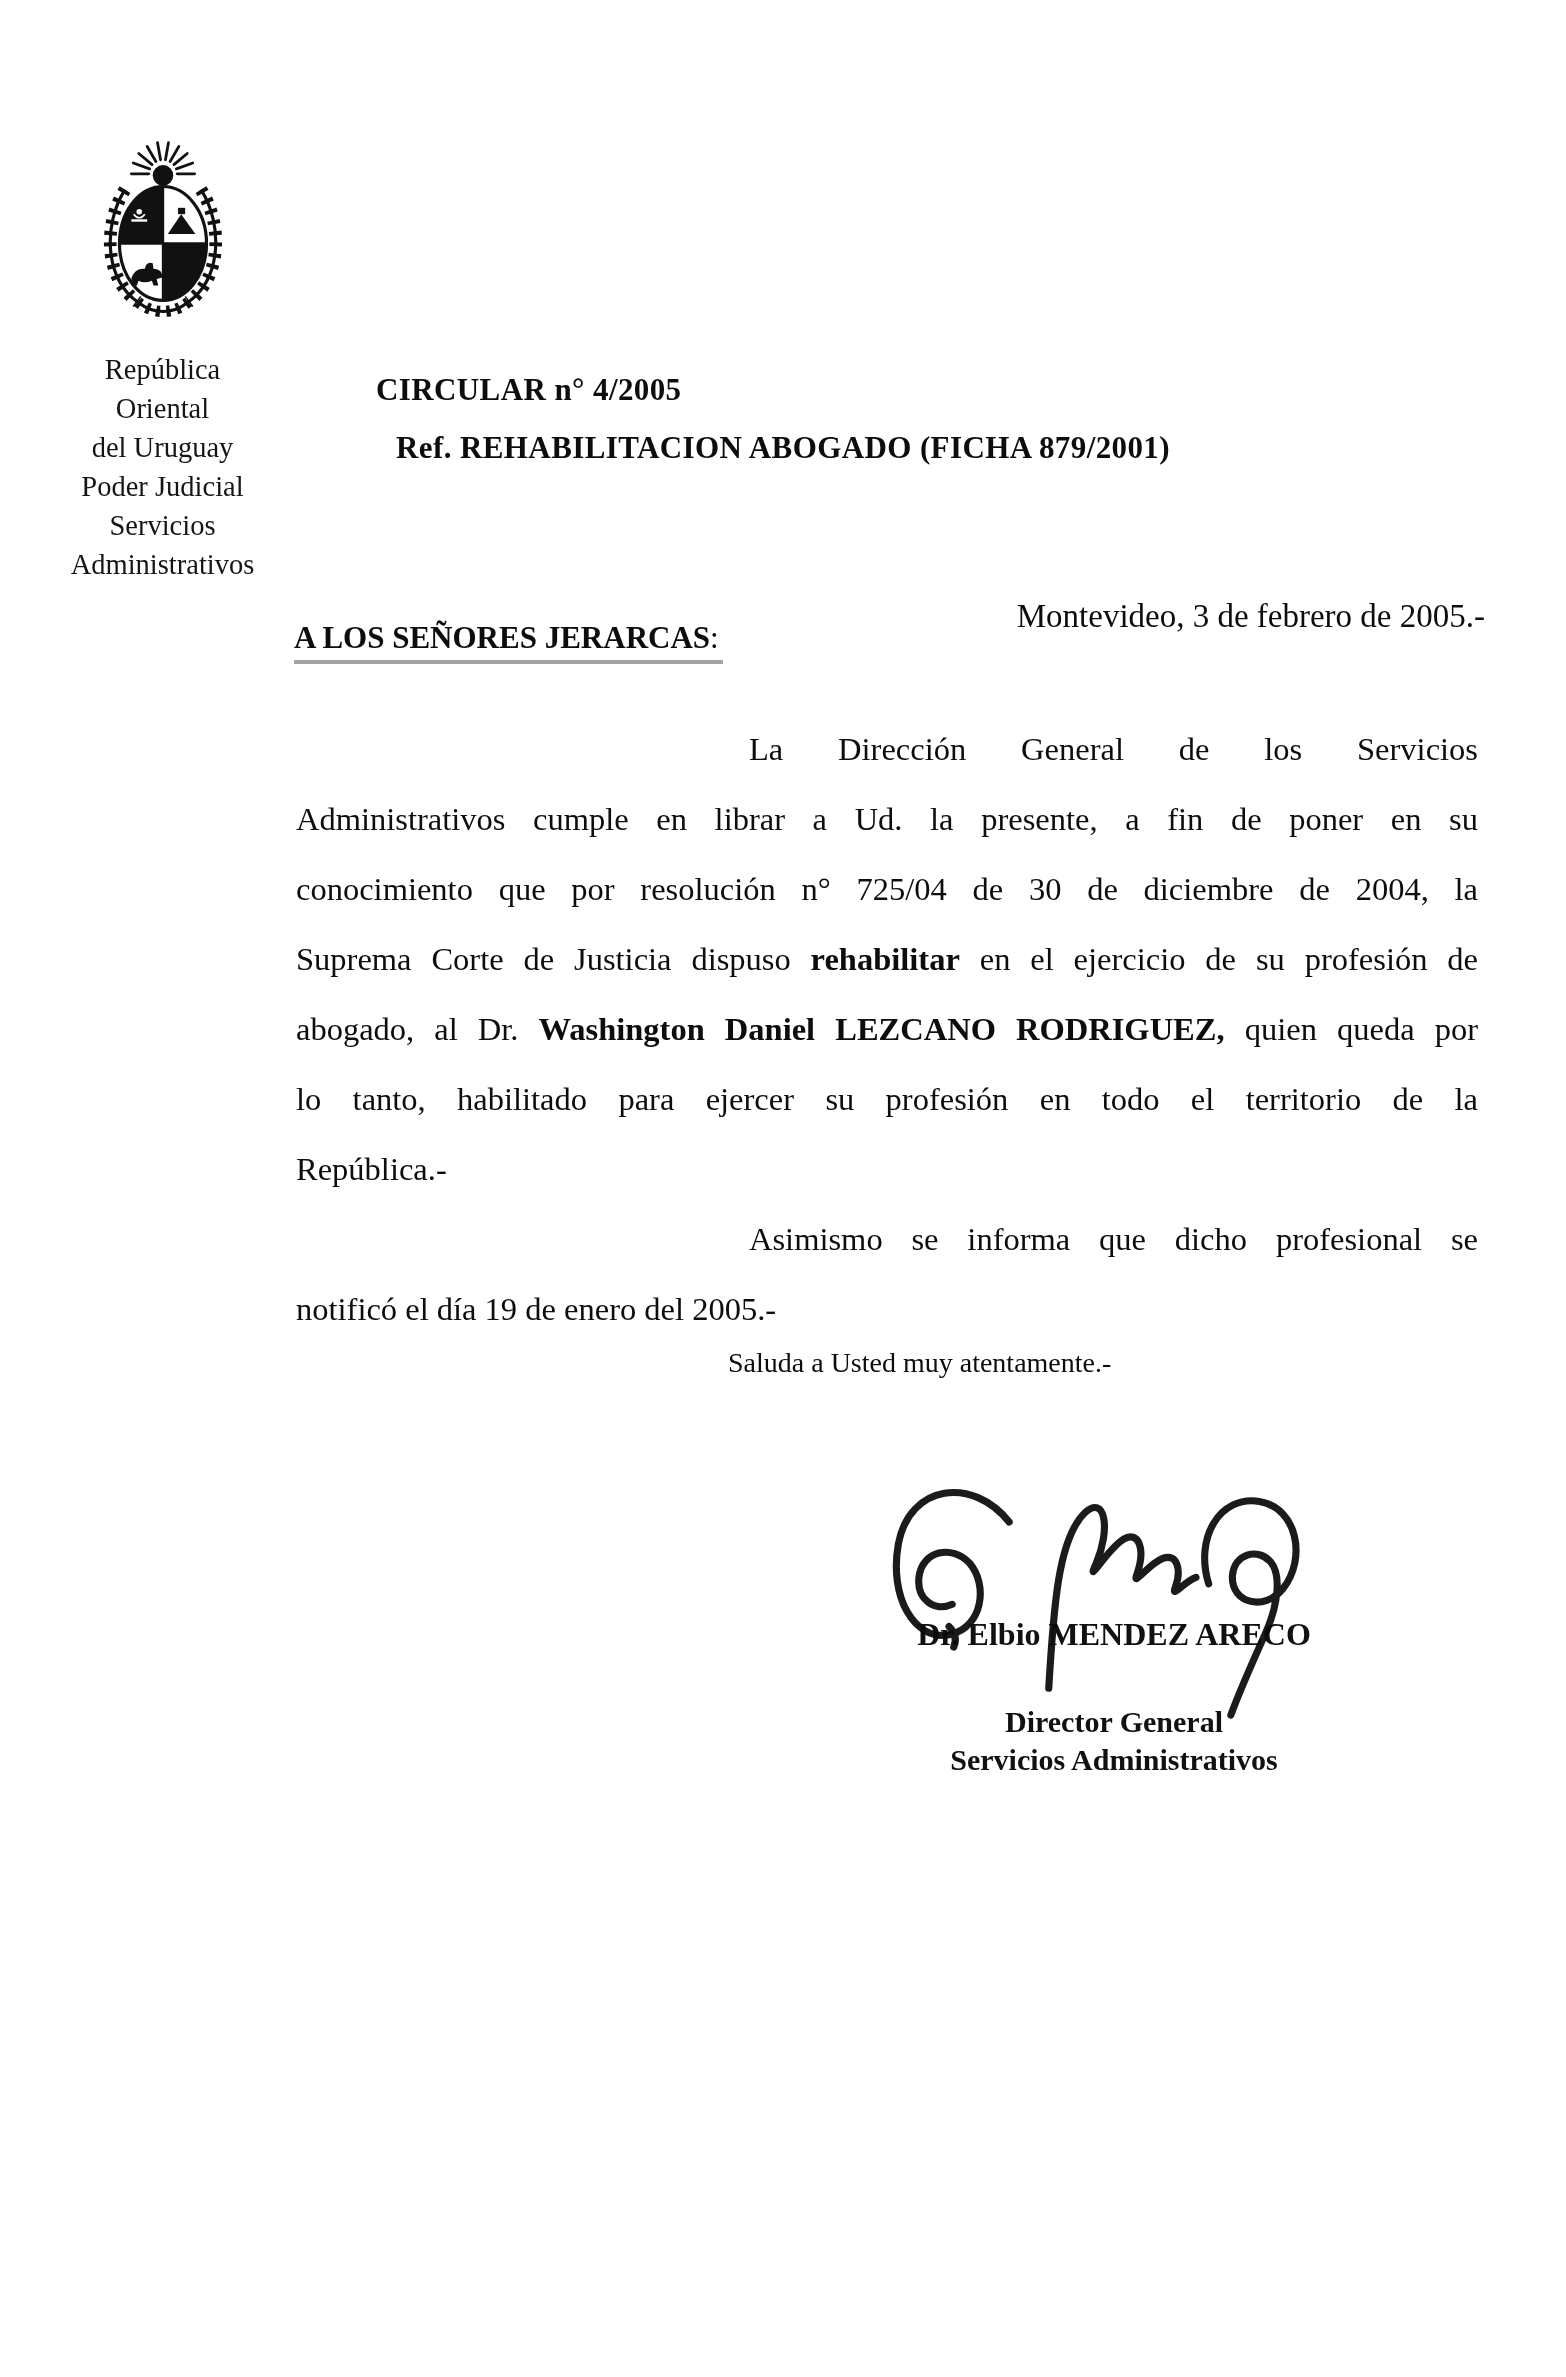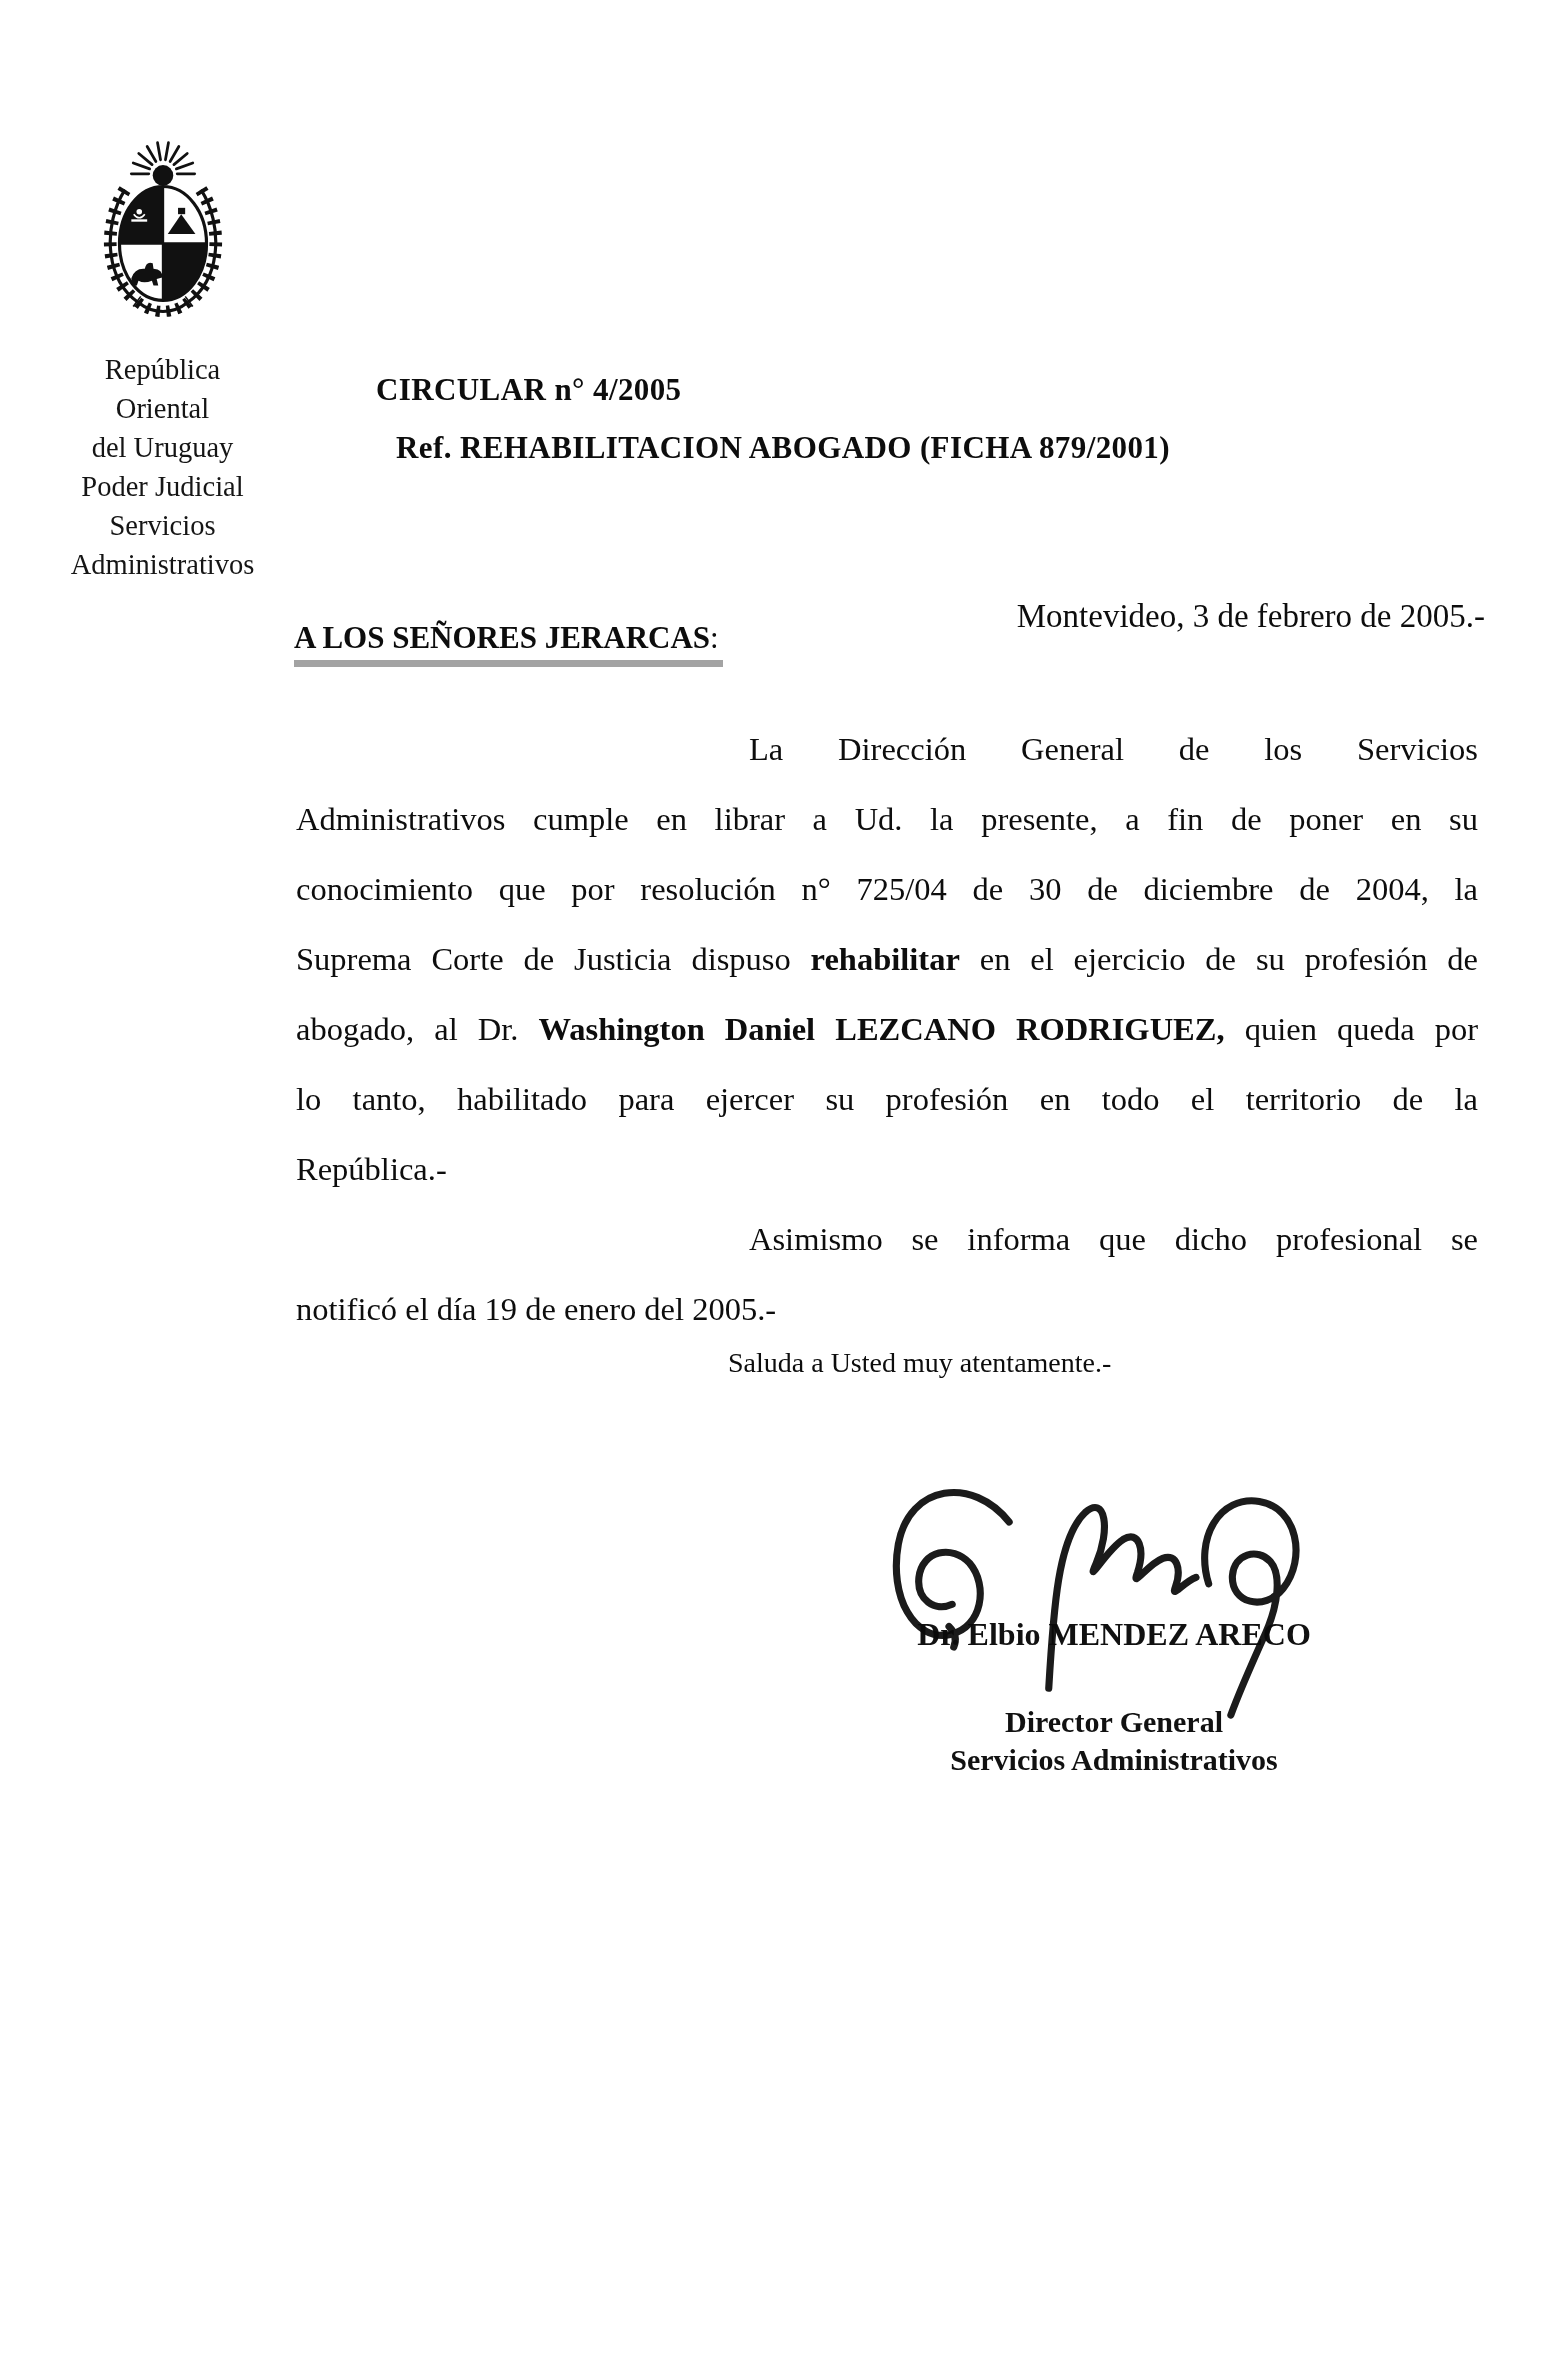--- a/index.html
+++ b/index.html
@@ -35,21 +35,21 @@
     font-size:31px; font-weight:bold; letter-spacing:0.4px;margin-left:20px;
   }
   .dateline{
     position:absolute; right:82px; top:558px;
     font-size:33px;
     margin-top:40px;
   }
   .salutation{
     position:absolute; left:294px; top:620px;
     font-size:31px; font-weight:bold;
-    border-bottom:7px solid #a3a3a3;
+    border-bottom:4px solid #a3a3a3;
     padding:0 4.8px 4px 0;
   }
   .salutation-colon{font-weight:normal;}
   
   .body-text{
     position:absolute; left:296px; top:714px; width:1182px;
     font-size:32.5px;
   }
   .body-line{height:70px; line-height:70px;}
   .body-line.justify{text-align:justify; text-align-last:justify;}

